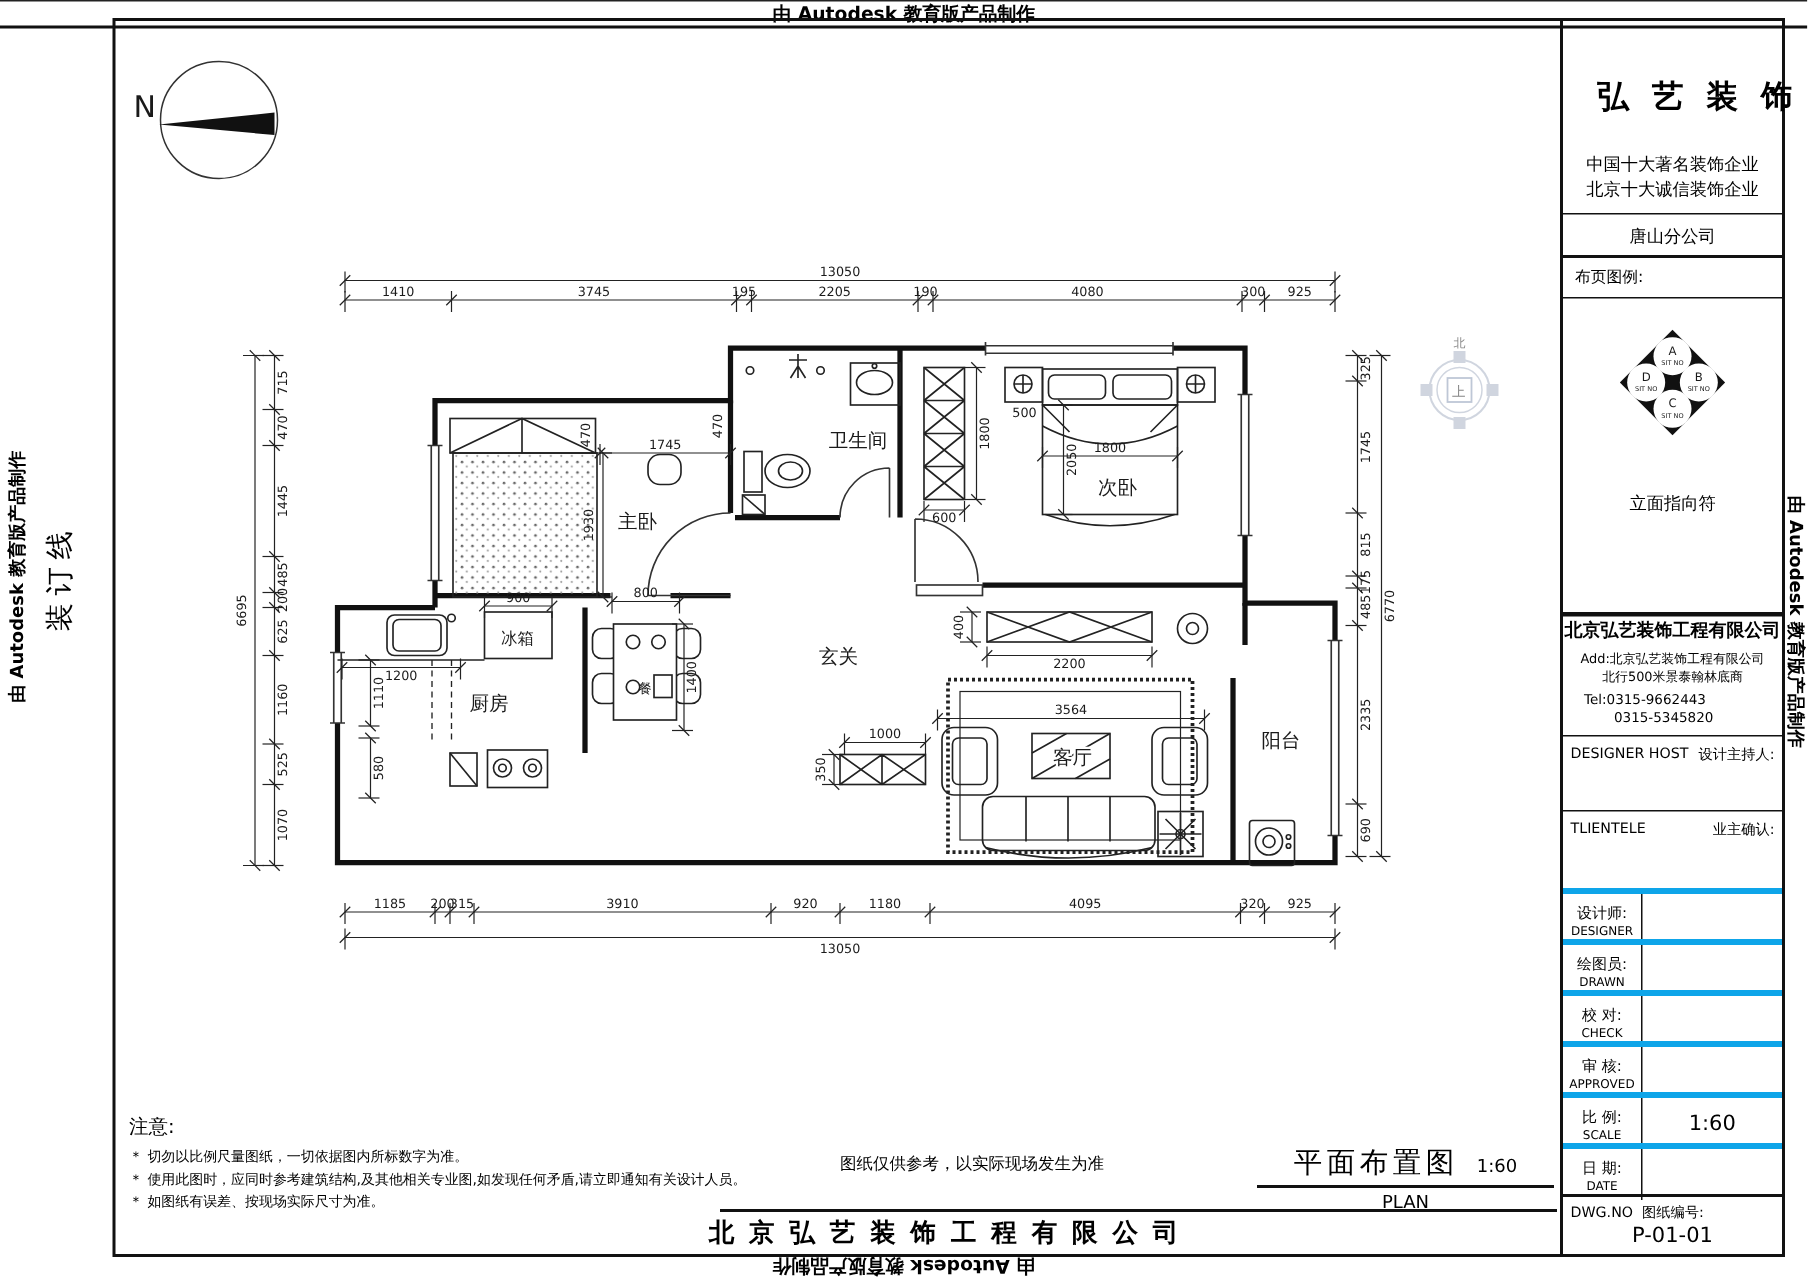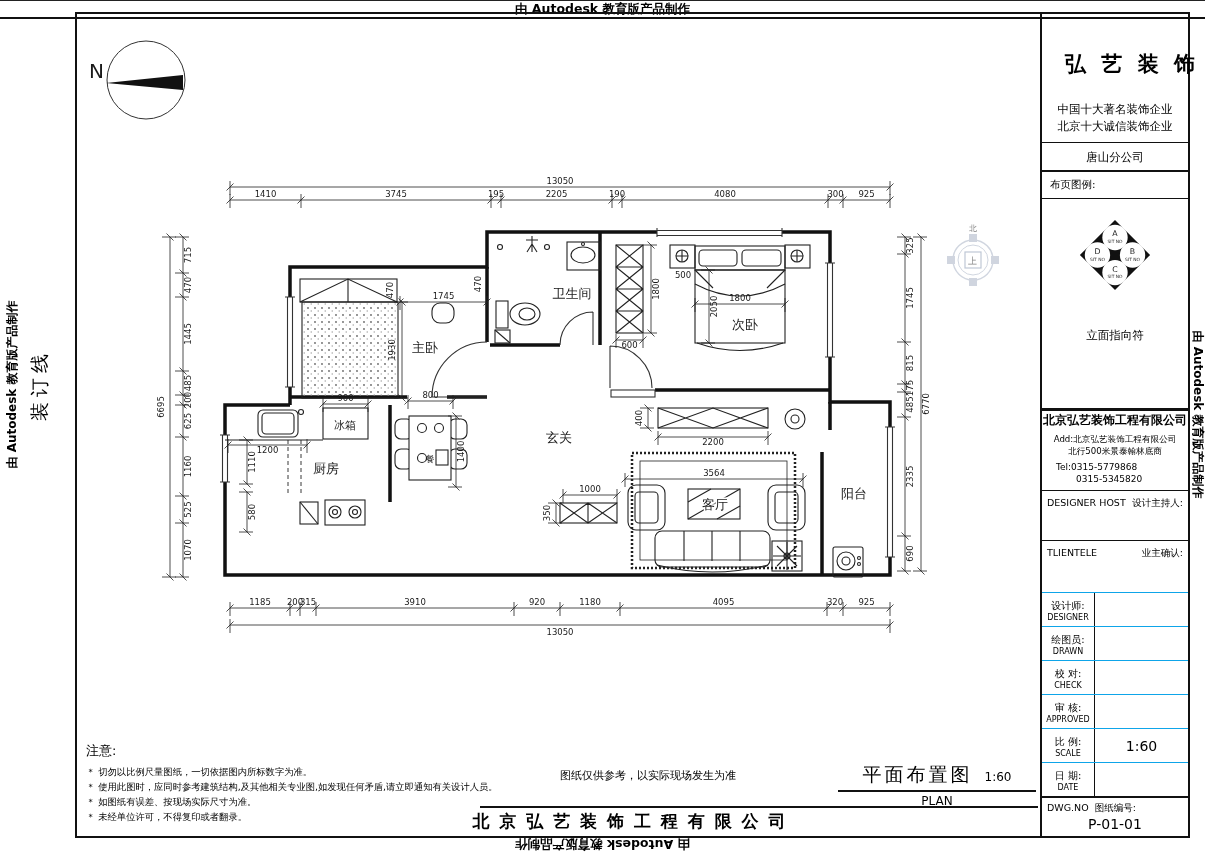--- a/index.html
+++ b/index.html
@@ -9,21 +9,21 @@
   .banner{left:0;top:0;width:1205px;height:16px;text-align:center;font-size:12.5px;font-weight:bold;
           border-top:1px solid #222;border-bottom:2px solid #111;}
   .banner-b{left:0;top:836px;width:1205px;height:16px;text-align:center;font-size:12.5px;font-weight:bold;
             transform:rotate(180deg);}
   .vtext{white-space:nowrap;text-align:center;}
   .frame{left:75px;top:12px;width:1111px;height:822px;border:2px solid #111;}
   .tbsep{left:1040px;top:12px;width:2px;height:826px;background:#111;}
   #tb{left:1042px;top:12px;width:146px;height:826px;font-size:11px;}
   .hr{position:absolute;left:0;width:146px;background:#111;}
   .ctr{text-align:center;width:146px;position:absolute;}
-  .tbrow{position:absolute;left:0;width:146px;height:34px;border-top:1px solid #0ea5e9;display:flex;}
+  .tbrow{position:absolute;left:0;width:146px;height:34px;border-top:4px solid #0ea5e9;display:flex;}
   .tbl{width:52px;border-right:1px solid #111;display:flex;flex-direction:column;justify-content:center;text-align:center;}
   .tbl .cn{font-size:10px;} .tbl .en{font-size:8px;}
   .tbv{flex:1;display:flex;align-items:center;justify-content:center;font-size:14px;}
   .notes{left:86px;top:742px;width:430px;}
   .notes .t{font-size:13px;margin-bottom:4px;}
   .notes .i{font-size:9.3px;line-height:15px;white-space:nowrap;}
   svg text{font-family:"DejaVu Sans","Liberation Sans",sans-serif;fill:#1a1a1a;}
 </style>
 </head>
 <body>
@@ -491,21 +491,21 @@
     <text x="58" y="46" font-size="4.5" text-anchor="middle">SIT NO</text>
     <text x="40" y="64" font-size="4.5" text-anchor="middle">SIT NO</text>
     <text x="22" y="46" font-size="4.5" text-anchor="middle">SIT NO</text>
   </svg>
   <div class="ctr" style="top:316px;font-size:11.5px;">立面指向符</div>
 
   <div class="hr" style="top:396px;height:2.5px;"></div>
   <div class="ctr" style="top:400px;font-size:12px;font-weight:bold;">北京弘艺装饰工程有限公司</div>
   <div class="ctr" style="top:422px;font-size:8.6px;">Add:北京弘艺装饰工程有限公司</div>
   <div class="ctr" style="top:434px;font-size:8.6px;">北行500米景泰翰林底商</div>
-  <div class="abs" style="left:14px;top:450px;font-size:9px;">Tel:0315-5779868</div>
+  <div class="abs" style="left:14px;top:450px;font-size:9px;">Tel:0315-9662443</div>
   <div class="abs" style="left:34px;top:462px;font-size:9px;">0315-5345820</div>
 
   <div class="hr" style="top:478px;height:1px;"></div>
   <div class="abs" style="left:5px;top:485px;width:136px;display:flex;justify-content:space-between;font-size:9.5px;">
     <span>DESIGNER HOST</span>
     <span>设计主持人:</span>
   </div>
   <div class="hr" style="top:528px;height:1px;"></div>
   <div class="abs" style="left:5px;top:535px;width:136px;display:flex;justify-content:space-between;font-size:9.5px;">
     <span>TLIENTELE</span>
@@ -560,21 +560,20 @@
     <span>图纸编号:</span>
   </div>
   <div class="ctr" style="top:804px;font-size:14px;">P-01-01</div>
 </div>
 
 <div class="abs notes">
   <div class="t">注意:</div>
   <div class="i">＊ 切勿以比例尺量图纸，一切依据图内所标数字为准。</div>
   <div class="i">＊ 使用此图时，应同时参考建筑结构,及其他相关专业图,如发现任何矛盾,请立即通知有关设计人员。</div>
   <div class="i">＊ 如图纸有误差、按现场实际尺寸为准。</div>
-  <div class="i">＊ 未经单位许可，不得复印或者翻录。</div>
 </div>
 
 <div class="abs" style="left:560px;top:768px;width:278px;font-size:11px;">图纸仅供参考，以实际现场发生为准</div>
 <div class="abs" style="left:838px;top:762px;width:198px;display:flex;align-items:baseline;justify-content:center;gap:12px;">
   <span style="font-size:19px;letter-spacing:3px;">平面布置图</span>
   <span style="font-size:12px;">1:60</span>
 </div>
 <div class="abs" style="left:838px;top:790px;width:198px;height:2px;background:#111;"></div>
 <div class="abs" style="left:838px;top:794px;width:198px;text-align:center;font-size:12px;">PLAN</div>
 <div class="abs" style="left:480px;top:806px;width:558px;height:1.5px;background:#111;"></div>

